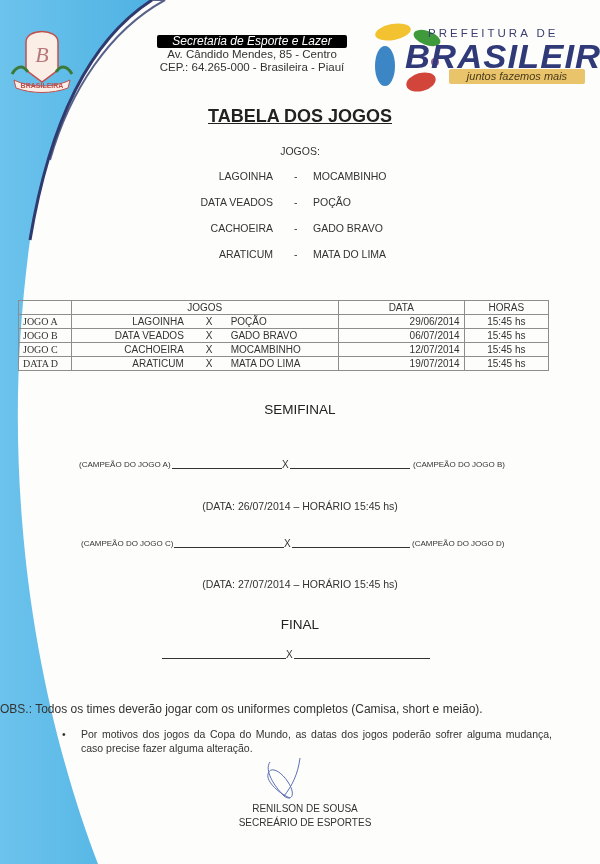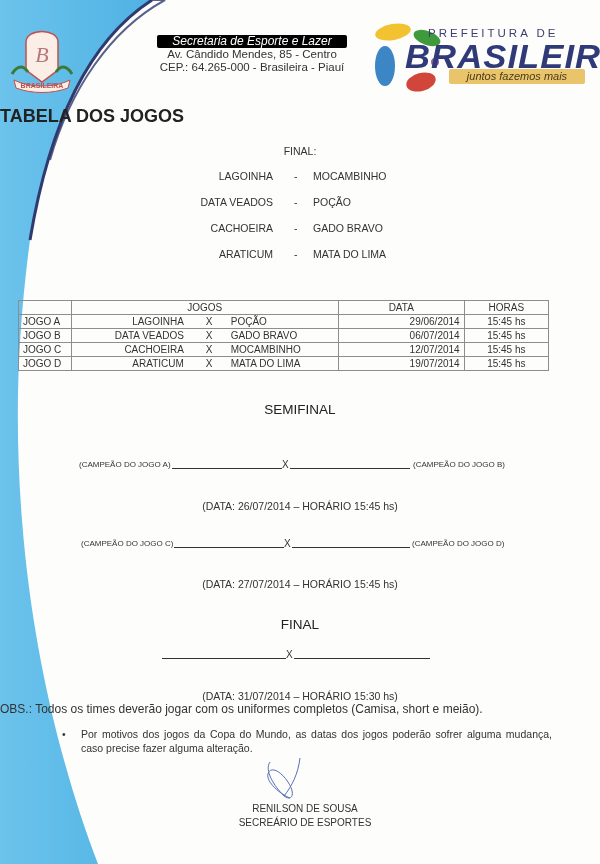--- a/index.html
+++ b/index.html
@@ -29,39 +29,39 @@
     }
     .pref-slogan {
       position: absolute; left: 84px; top: 53px; width: 136px; height: 15px;
       background: #e9c46a; color: #4a3a1a; font-style: italic; font-size: 11px;
       line-height: 15px; text-align: center; border-radius: 2px;
     }
     .pref-figure { position: absolute; left: 0; top: 0; width: 95px; height: 84px; }
 
     
     .doc-title {
-      position: absolute; left: 0; width: 600px; top: 106px; 
-      font-size: 18px; font-weight: bold; color: #222;
+      position: absolute; left: 0; width: 600px; top: 106px; text-align: center;
+      font-size: 18px; font-weight: bold; text-decoration: underline; color: #222;
     }
     .times-label { position: absolute; left: 0; width: 600px; top: 145px; text-align: center; font-size: 10.5px; color: #333; }
     .team-row { position: absolute; width: 600px; left: 0; font-size: 10.5px; color: #333; }
     .team-row .t1 { position: absolute; right: 327px; text-align: right; }
     .team-row .dash { position: absolute; left: 294px; }
     .team-row .t2 { position: absolute; left: 313px; }
 
     
     .games {
       position: absolute; left: 18px; top: 300px; width: 531px; border-collapse: collapse;
       font-size: 10px; color: #333;
     }
     .games td, .games th {
       border: 1px solid #8d8d8d; height: 13px; padding: 0 4px; font-weight: normal; line-height: 13px;
     }
     .games th { text-align: center; }
-    .c-lbl { width: 44px; text-align: left; }
+    .c-lbl { width: 44px; text-align: left; font-family: Liberation Serif, serif; }
     .c-jogos { width: 262px; }
     .c-data { width: 118px; text-align: right; }
     .c-horas { width: 76px; text-align: center; }
     .match { position: relative; height: 13px; }
     .match .home { position: absolute; right: 150px; }
     .match .x { position: absolute; left: 130px; }
     .match .away { position: absolute; left: 155px; }
 
     
     .section-title { position: absolute; left: 0; width: 600px; text-align: center; font-size: 13.5px; color: #222; }
@@ -121,21 +121,21 @@
       <ellipse cx="56" cy="66" rx="15" ry="9" fill="#d2453a" transform="rotate(-15 56 66)"></ellipse>
       <circle cx="70" cy="46" r="4" fill="#9b5fa0"></circle>
     </svg>
     <div class="pref-small">PREFEITURA DE</div>
     <div class="pref-big">BRASILEIRA</div>
     <div class="pref-slogan">juntos fazemos mais</div>
   </div>
 
   <div class="doc-title">TABELA DOS JOGOS</div>
 
-  <div class="times-label">FINAL:</div>
+  <div class="times-label">JOGOS:</div>
   <div class="team-row" style="top:170px">
     <span class="t1">LAGOINHA</span>
     <span class="dash">-</span>
     <span class="t2">MOCAMBINHO</span>
   </div>
   <div class="team-row" style="top:196px">
     <span class="t1">DATA VEADOS</span>
     <span class="dash">-</span>
     <span class="t2">POÇÃO</span>
   </div>
@@ -188,21 +188,21 @@
             <div class="match">
         <span class="home">CACHOEIRA</span>
         <span class="x">X</span>
         <span class="away">MOCAMBINHO</span>
       </div>
           </td>
       <td class="c-data">12/07/2014</td>
       <td class="c-horas">15:45 hs</td>
     </tr>
     <tr>
-      <td class="c-lbl">JOGO D</td>
+      <td class="c-lbl">DATA D</td>
       <td class="c-jogos">
             <div class="match">
         <span class="home">ARATICUM</span>
         <span class="x">X</span>
         <span class="away">MATA DO LIMA</span>
       </div>
           </td>
       <td class="c-data">19/07/2014</td>
       <td class="c-horas">15:45 hs</td>
     </tr>
@@ -228,21 +228,20 @@
     <span class="lbl-right" style="left:412px;top:2px">(CAMPEÃO DO JOGO D)</span>
   </div>
   <div class="when" style="top:564px">(DATA: 27/07/2014 – HORÁRIO 15:45 hs)</div>
 
   <div class="section-title" style="top:617px">FINAL</div>
   <div class="bracket" style="top:648px">
     <span class="blank" style="left:162px;width:124px;"></span>
     <span class="x" style="left:286px">X</span>
     <span class="blank" style="left:294px;width:136px;"></span>
   </div>
-  <div class="when" style="top:676px">(DATA: 31/07/2014 – HORÁRIO 15:30 hs)</div>
 
   <div class="obs">OBS.: Todos os times deverão jogar com os uniformes completos (Camisa, short e meião).</div>
   <div class="note">
     <span class="bullet">•</span>
     <span class="txt">Por motivos dos jogos da Copa do Mundo, as datas dos jogos poderão sofrer alguma mudança, caso precise fazer alguma alteração.</span>
   </div>
 
   <svg class="signature" viewBox="0 0 45 48">
     <path d="M8,6 C2,14 12,30 22,40 C30,46 34,38 26,26 C18,14 8,10 6,18 C4,26 18,38 28,42 M22,40 C30,30 36,18 38,2" fill="none" stroke="#5a6fb8" stroke-width="1"></path>
   </svg>

